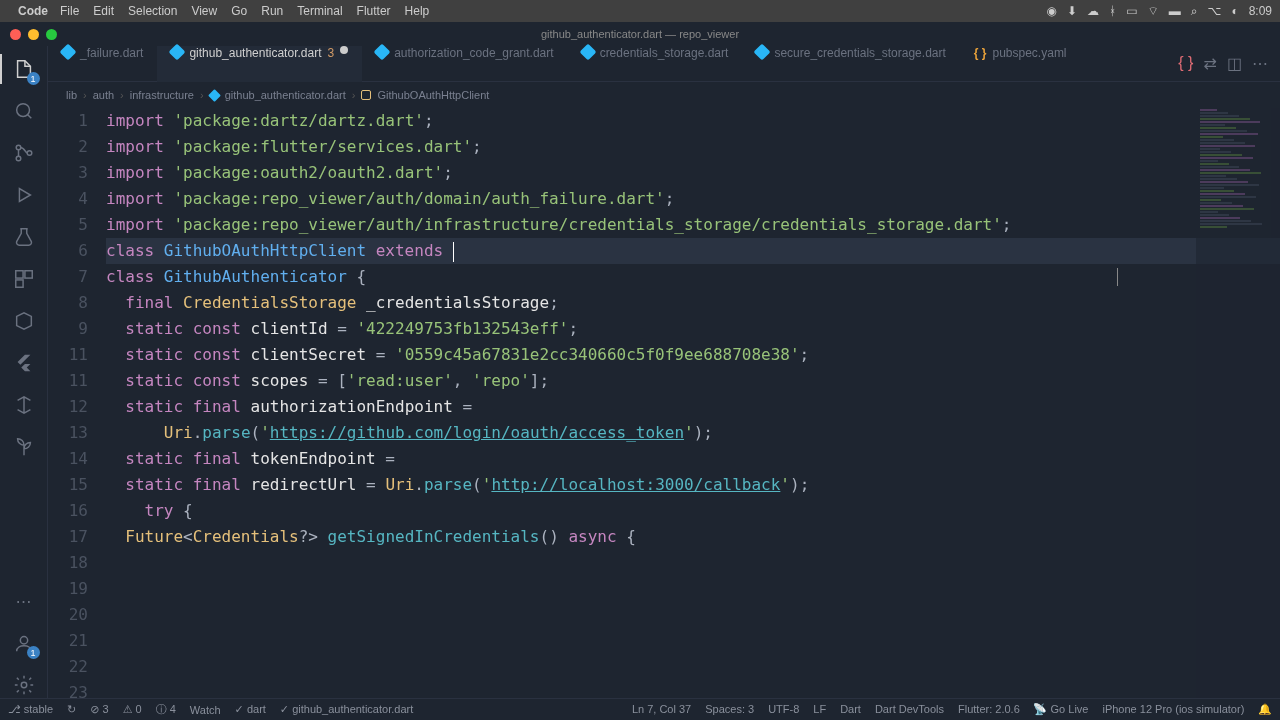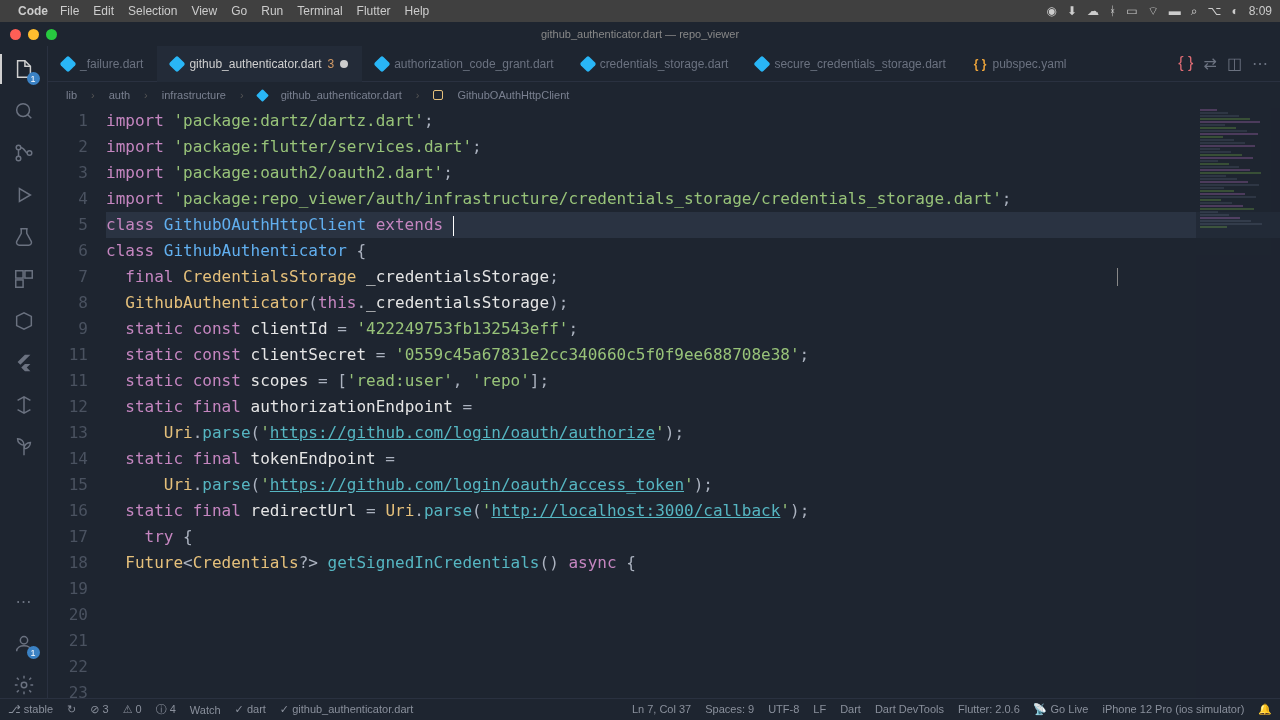--- a/index.html
+++ b/index.html
@@ -23,29 +23,29 @@
 .titlebar .title { position: absolute; left: 50%; transform: translateX(-50%); }
 .main { display: flex; height: calc(720px - 22px - 24px - 22px); }
 .activity { width: 48px; background: #1e2530; display: flex; flex-direction: column; align-items: center; padding-top: 10px; gap: 16px; border-right: 1px solid #2a3140; }
 .activity .icon { width: 26px; height: 26px; display: flex; align-items: center; justify-content: center; color: #6b7280; cursor: pointer; position: relative; }
 .activity .icon.active { color: #d0d0d0; }
 .activity .icon.active::before { content: ''; position: absolute; left: -11px; top: -2px; width: 2px; height: 30px; background: #d0d0d0; }
 .badge { position: absolute; bottom: -3px; right: -3px; background: #3b82c4; color: #fff; font-size: 9px; width: 13px; height: 13px; border-radius: 50%; display: flex; align-items: center; justify-content: center; }
 .activity .spacer { flex: 1; }
 .editor-area { flex: 1; display: flex; flex-direction: column; }
 .tabs { height: 36px; background: #1e2530; display: flex; align-items: center; border-bottom: 1px solid #2a3140; }
-.tab { height: 36px; padding: 0 14px; display: flex; align-items: center; gap: 6px; font-size: 12px; color: #6b7280; cursor: pointer; }
+.tab { height: 36px; padding: 0 14px; display: flex; align-items: flex-start; gap: 6px; font-size: 12px; color: #6b7280; cursor: pointer; }
 .tab.active { background: #232b38; color: #d0d0d0; }
 .tab .dart-icon { width: 12px; height: 12px; background: #29b6f6; border-radius: 2px; transform: rotate(45deg); display: inline-block; }
 .tab .braces { color: #e8a13a; font-weight: 600; }
 .tab .mod { width: 8px; height: 8px; background: #ccc; border-radius: 50%; display: inline-block; }
 .tab .count { color: #d19a66; }
 .tabs .actions { margin-left: auto; display: flex; gap: 10px; padding-right: 12px; color: #6b7280; }
 .tabs .actions span { cursor: pointer; }
-.breadcrumb { height: 26px; display: flex; align-items: center; padding-left: 18px; font-size: 11px; color: #7a8090; gap: 14px; }
+.breadcrumb { height: 26px; display: flex; align-items: center; padding-left: 18px; font-size: 11px; color: #7a8090; gap: 6px; }
 .breadcrumb .sep { color: #555; }
 .breadcrumb .dart-icon-s { width: 9px; height: 9px; background: #29b6f6; border-radius: 1px; transform: rotate(45deg); display: inline-block; }
 .breadcrumb .class-icon { width: 10px; height: 10px; border: 1px solid #e5c07b; border-radius: 2px; display: inline-block; }
 .code { flex: 1; display: flex; font-family: "SF Mono", Menlo, Monaco, monospace; font-size: 16px; line-height: 26px; overflow: hidden; position: relative; }
 .gutter { width: 58px; text-align: right; color: #4a5260; padding-right: 18px; user-select: none; }
 .lines { flex: 1; position: relative; }
 .line { white-space: pre; }
 .line.hl { background: #2a3342; }
 .k-import, .k-class, .k-final, .k-static, .k-const, .k-extends, .k-this, .k-async { color: #c586c0; }
 .k-string { color: #98c379; }
@@ -257,36 +257,35 @@
           <div>20</div>
           <div>21</div>
           <div>22</div>
           <div>23</div>
         </div>
       <div class="lines" id="lines">
         <div class="text-cursor-mark"></div>
       <div class="line"><span class="k-import">import </span><span class="k-string">'package:dartz/dartz.dart'</span><span class="k-punc">;</span></div>
           <div class="line"><span class="k-import">import </span><span class="k-string">'package:flutter/services.dart'</span><span class="k-punc">;</span></div>
           <div class="line"><span class="k-import">import </span><span class="k-string">'package:oauth2/oauth2.dart'</span><span class="k-punc">;</span></div>
+          <div class="line"><span class="k-import">import </span><span class="k-string">'package:repo_viewer/auth/domain/auth_failure.dart'</span><span class="k-punc">;</span></div>
           <div class="line"><span class="k-import">import </span><span class="k-string">'package:repo_viewer/auth/infrastructure/credentials_storage/credentials_storage.dart'</span><span class="k-punc">;</span></div>
           <div class="line"></div>
           <div class="line hl"><span class="k-class">class </span><span class="k-type">GithubOAuthHttpClient </span><span class="k-extends">extends </span><span class="cursor"></span></div>
           <div class="line"></div>
           <div class="line"><span class="k-class">class </span><span class="k-type">GithubAuthenticator </span><span class="k-punc">{</span></div>
           <div class="line"><span>  </span><span class="k-final">final </span><span class="k-type2">CredentialsStorage </span><span class="k-ident">_credentialsStorage</span><span class="k-punc">;</span></div>
           <div class="line"></div>
-          <div class="line"><span>  </span><span class="k-type2">GithubAuthenticator</span><span class="k-punc">(</span><span class="k-this">this</span><span class="k-punc">.</span><span class="k-ident">_credentialsStorage</span><span class="k-punc">);</span></div>
           <div class="line"></div>
           <div class="line"><span>  </span><span class="k-static">static </span><span class="k-const">const </span><span class="k-ident">clientId</span><span class="k-punc"> = </span><span class="k-string">'422249753fb132543eff'</span><span class="k-punc">;</span></div>
           <div class="line"><span>  </span><span class="k-static">static </span><span class="k-const">const </span><span class="k-ident">clientSecret</span><span class="k-punc"> = </span><span class="k-string">'0559c45a67831e2cc340660c5f0f9ee688708e38'</span><span class="k-punc">;</span></div>
           <div class="line"><span>  </span><span class="k-static">static </span><span class="k-const">const </span><span class="k-ident">scopes</span><span class="k-punc"> = [</span><span class="k-string">'read:user'</span><span class="k-punc">, </span><span class="k-string">'repo'</span><span class="k-punc">];</span></div>
           <div class="line"><span>  </span><span class="k-static">static </span><span class="k-final">final </span><span class="k-ident">authorizationEndpoint</span><span class="k-punc"> =</span></div>
-          <div class="line"><span>      </span><span class="k-type2">Uri</span><span class="k-punc">.</span><span class="k-func">parse</span><span class="k-punc">(</span><span class="k-string">'</span><span class="k-url">https://github.com/login/oauth/authorize</span><span class="k-string">'</span><span class="k-punc">);</span></div>
+          <div class="line"><span>      </span><span class="k-type2">Uri</span><span class="k-punc">.</span><span class="k-func">parse</span><span class="k-punc">(</span><span class="k-string">'</span><span class="k-url">https://github.com/login/oauth/access_token</span><span class="k-string">'</span><span class="k-punc">);</span></div>
           <div class="line"><span>  </span><span class="k-static">static </span><span class="k-final">final </span><span class="k-ident">tokenEndpoint</span><span class="k-punc"> =</span></div>
-          <div class="line"><span>      </span><span class="k-type2">Uri</span><span class="k-punc">.</span><span class="k-func">parse</span><span class="k-punc">(</span><span class="k-string">'</span><span class="k-url">https://github.com/login/oauth/access_token</span><span class="k-string">'</span><span class="k-punc">);</span></div>
           <div class="line"><span>  </span><span class="k-static">static </span><span class="k-final">final </span><span class="k-ident">redirectUrl</span><span class="k-punc"> = </span><span class="k-type2">Uri</span><span class="k-punc">.</span><span class="k-func">parse</span><span class="k-punc">(</span><span class="k-string">'</span><span class="k-url">http://localhost:3000/callback</span><span class="k-string">'</span><span class="k-punc">);</span></div>
           <div class="line"></div>
           <div class="line"><span>    </span><span class="k-class">try </span><span class="k-punc">{</span></div>
           <div class="line"><span>  </span><span class="k-type2">Future</span><span class="k-punc">&lt;</span><span class="k-type2">Credentials</span><span class="k-punc">?&gt; </span><span class="k-func">getSignedInCredentials</span><span class="k-punc">() </span><span class="k-async">async </span><span class="k-punc">{</span></div>
         </div>
       <div class="minimap" id="minimap">
           <div class="mm-line k" style="width: 20%;"></div>
           <div class="mm-line " style="width: 33%;"></div>
           <div class="mm-line " style="width: 46%;"></div>
           <div class="mm-line s" style="width: 59%;"></div>
@@ -335,21 +334,21 @@
   <span>⎇ <span>stable</span></span>
   <span>↻</span>
   <span class="err"><span>3</span></span>
   <span class="warn"><span>0</span></span>
   <span>ⓘ <span>4</span></span>
   <span>Watch</span>
   <span>✓ <span>dart</span></span>
   <span>✓ <span>github_authenticator.dart</span></span>
   <div class="right">
     <span>Ln 7, Col 37</span>
-    <span>Spaces: 9</span>
+    <span>Spaces: 3</span>
     <span>UTF-8</span>
     <span>LF</span>
     <span>Dart</span>
     <span>Dart DevTools</span>
     <span>Flutter: 2.0.6</span>
     <span>📡 <span>Go Live</span></span>
     <span>iPhone 12 Pro (ios simulator)</span>
     <span>🔔</span>
   </div>
 </div>

